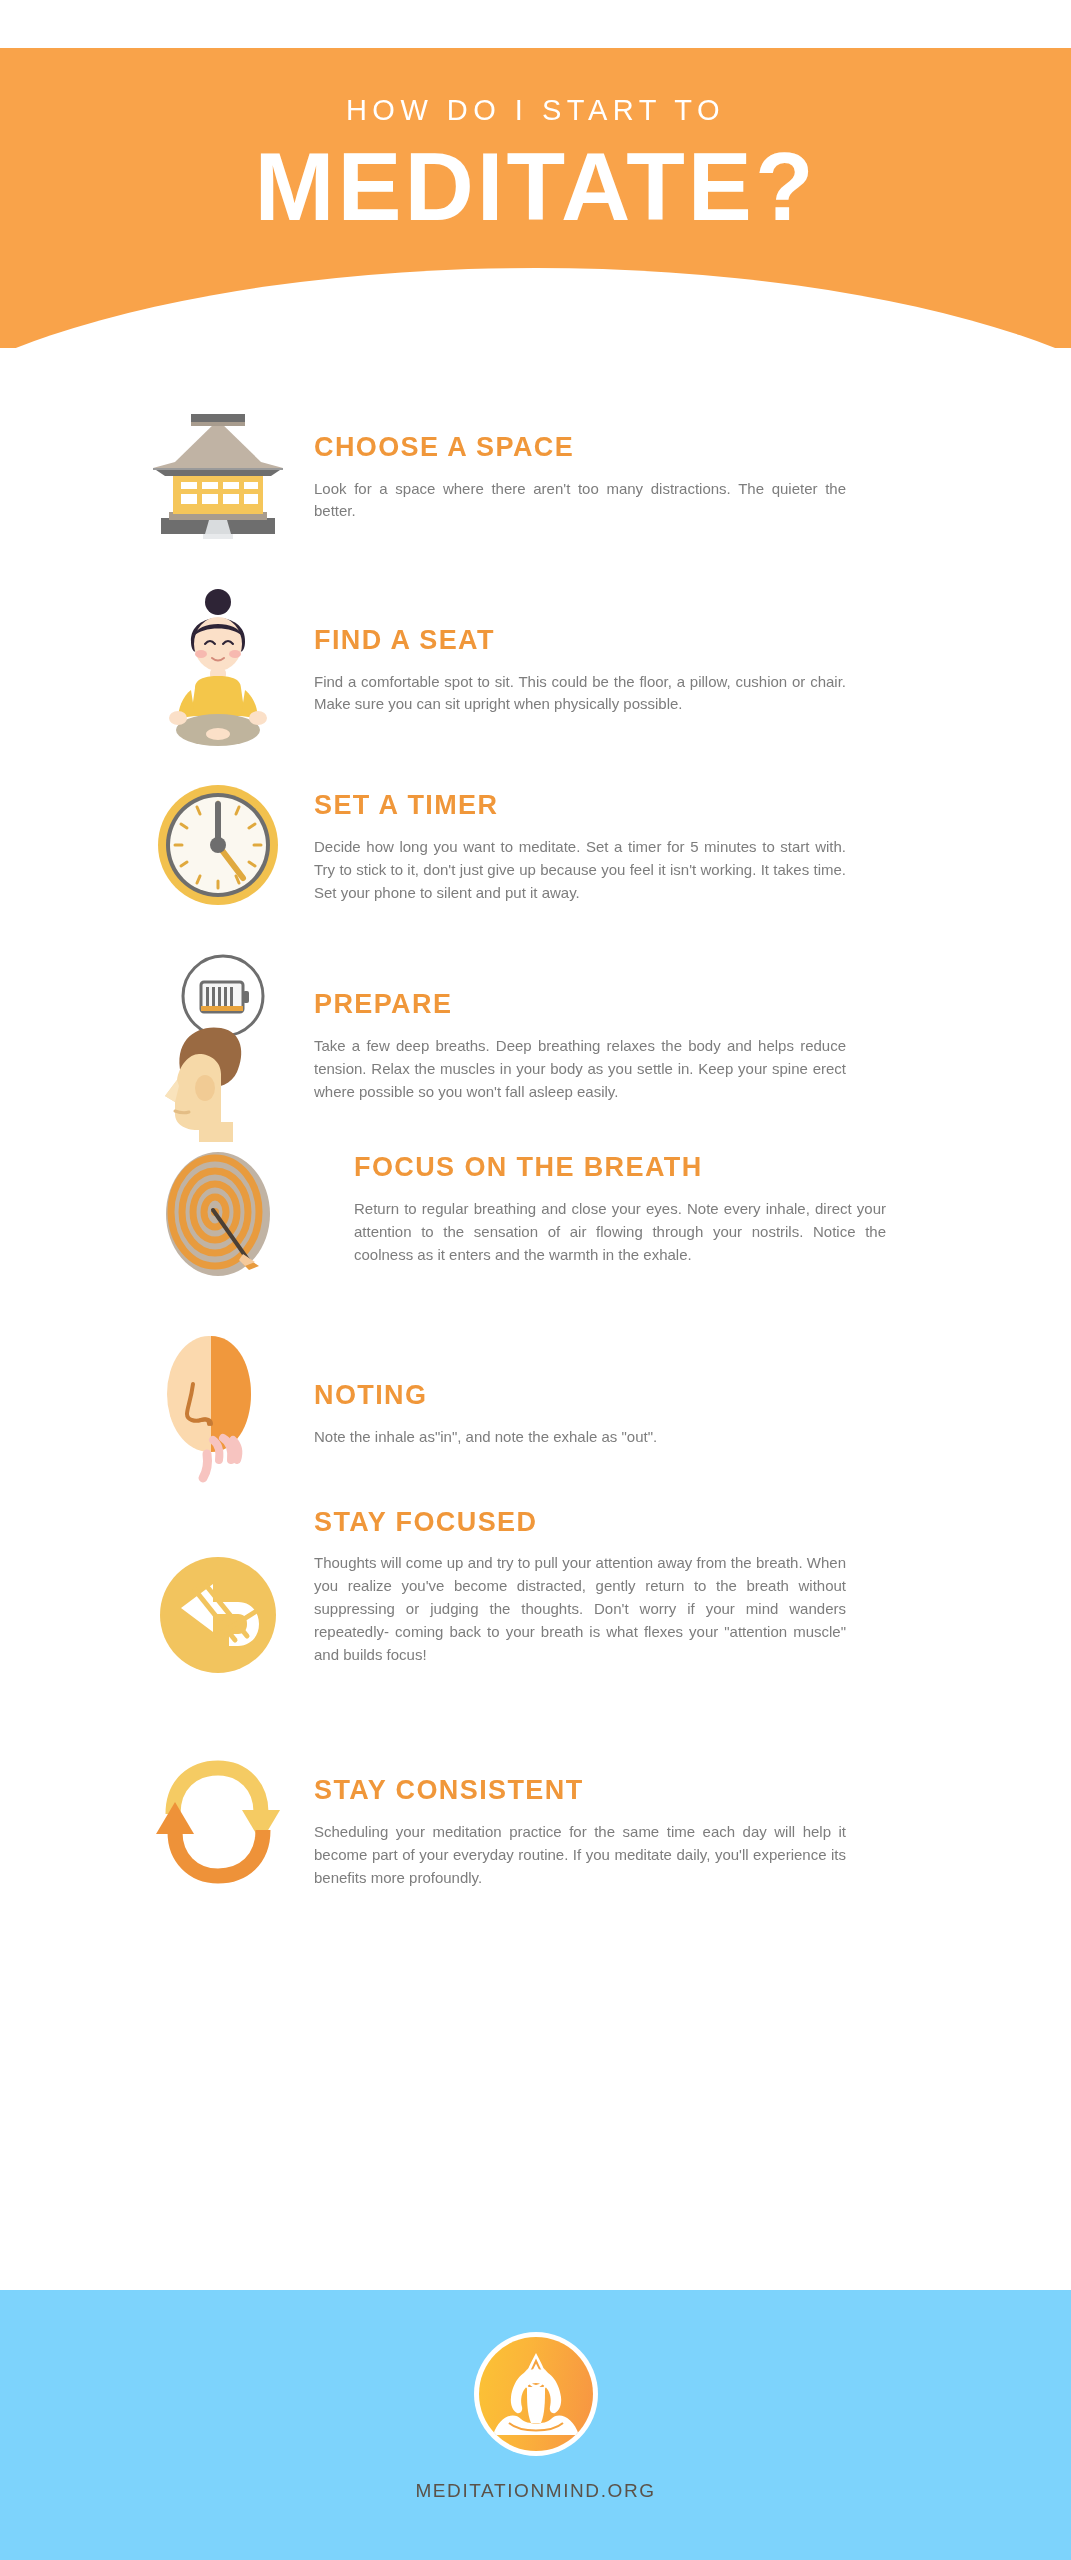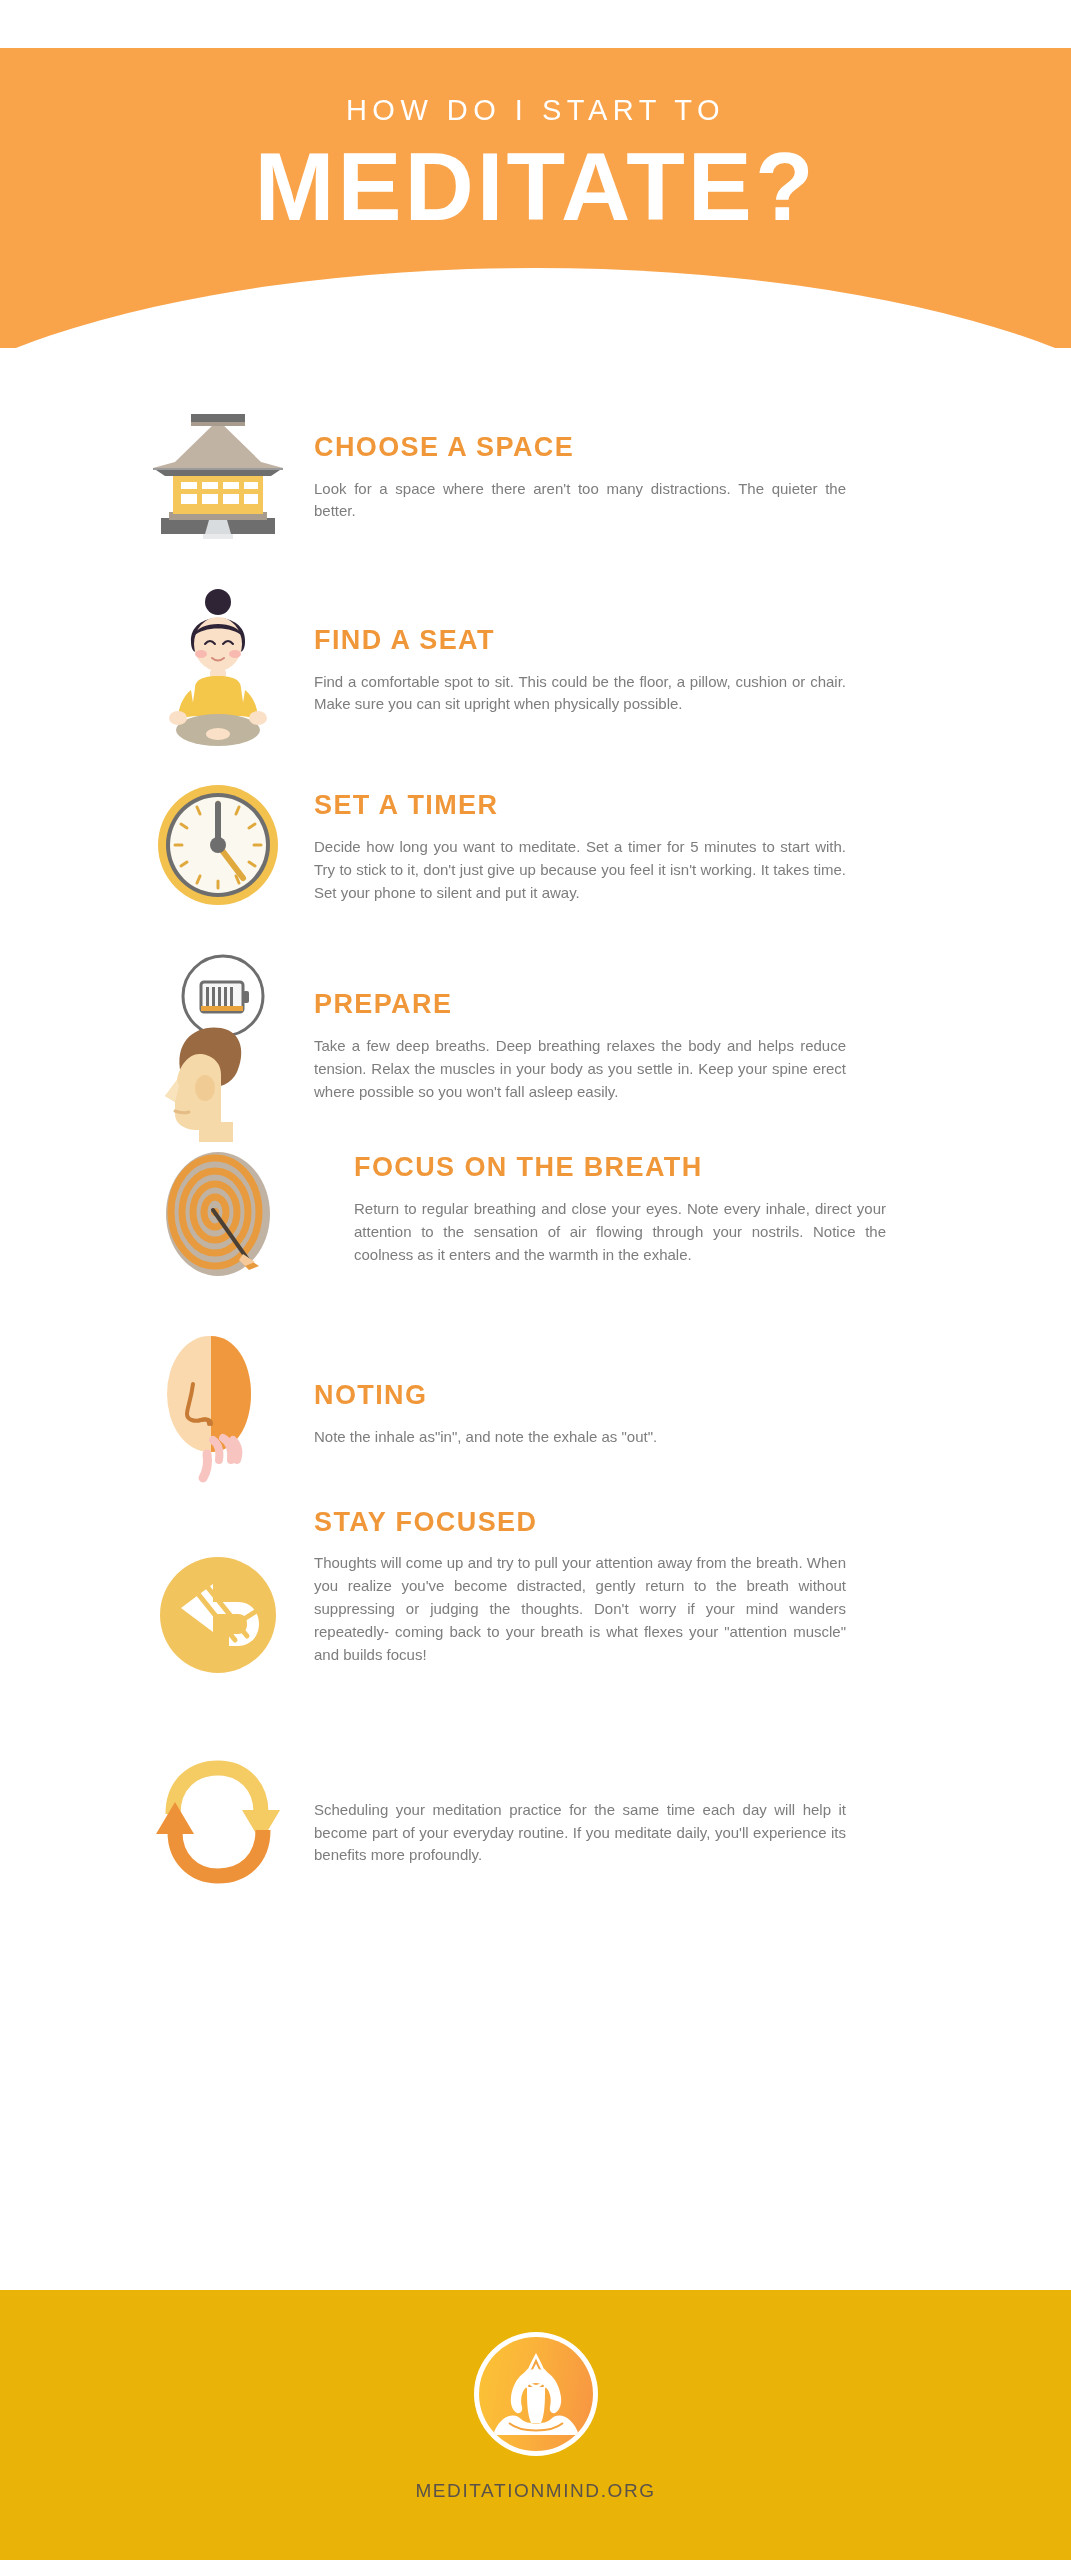--- a/index.html
+++ b/index.html
@@ -139,21 +139,21 @@
   .step.s7 .icon-col { padding-top: 56px; }
   .step.s6 .icon-col { padding-top: 0px; }
 
   
   .footer {
     position: absolute;
     left: 0;
     bottom: 0;
     width: 1071px;
     height: 270px;
-    background: #eab308;
+    background: #7dd3fc;
     display: flex;
     flex-direction: column;
     align-items: center;
     justify-content: flex-start;
     padding-top: 42px;
   }
   .logo-wrap {
     width: 124px;
     height: 124px;
     border-radius: 50%;
@@ -442,20 +442,21 @@
 
             <path d="M30 68 C30 38 50 22 75 22 C100 22 118 40 118 66" stroke="#F5CB63" stroke-width="15" fill="none" stroke-linecap="butt"></path>
             <polygon points="99,64 137,64 118,96" fill="#F5CB63"></polygon>
 
             <path d="M120 84 C120 114 100 130 75 130 C50 130 32 112 32 86" stroke="#EE9239" stroke-width="15" fill="none" stroke-linecap="butt"></path>
             <polygon points="13,88 51,88 32,56" fill="#EE9239"></polygon>
           </svg>
         </div>
       </div>
       <div class="text-col">
+        <div class="step-title">STAY CONSISTENT</div>
         <div class="step-body">Scheduling your meditation practice for the same time each day will help it become part of your everyday routine. If you meditate daily, you'll experience its benefits more profoundly.</div>
       </div>
     </div>
 
   </div>
 
   <div class="footer">
     <div class="logo-wrap">
       <div class="logo-circle">
         <svg viewBox="0 0 114 114" width="114" height="114">

